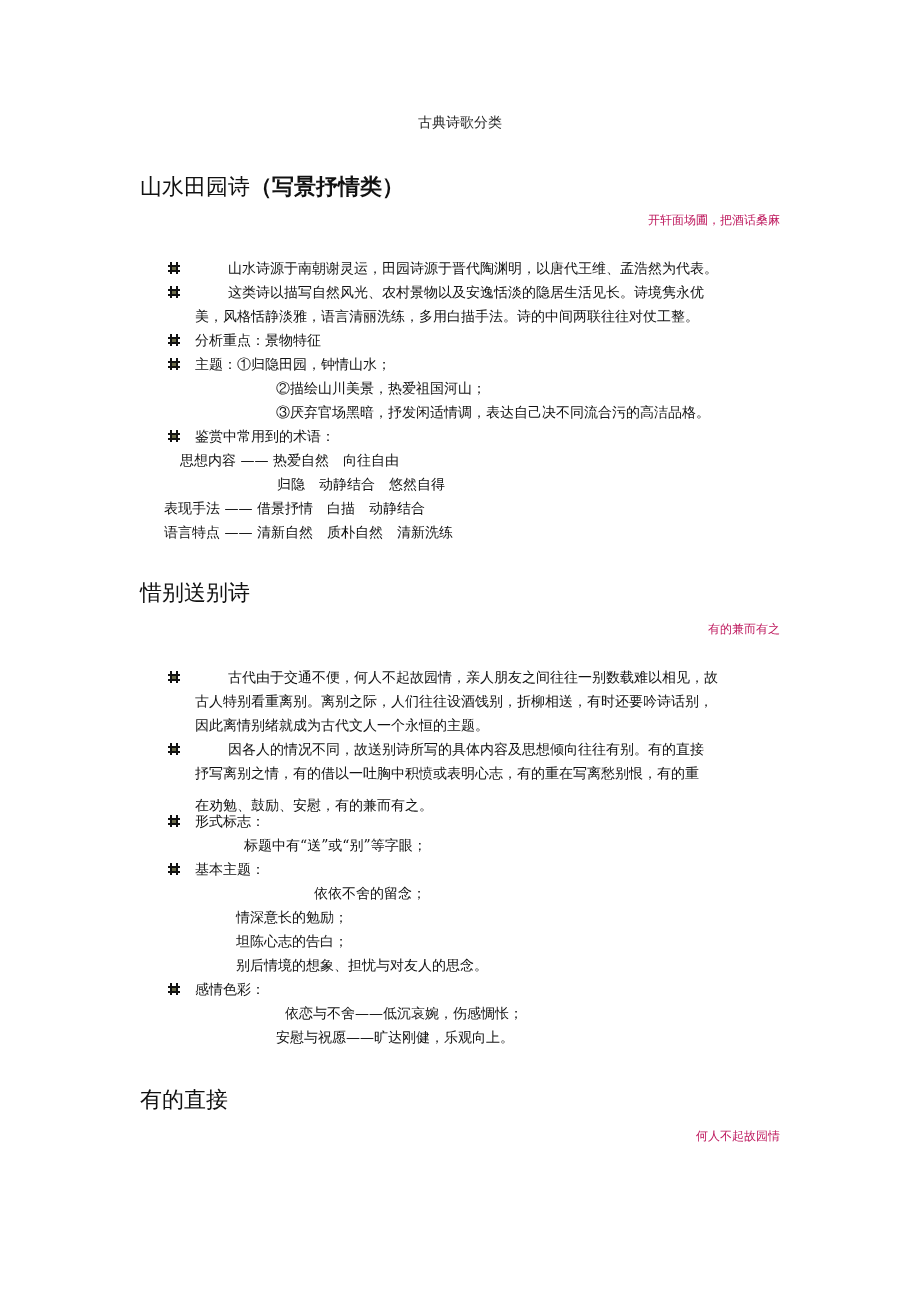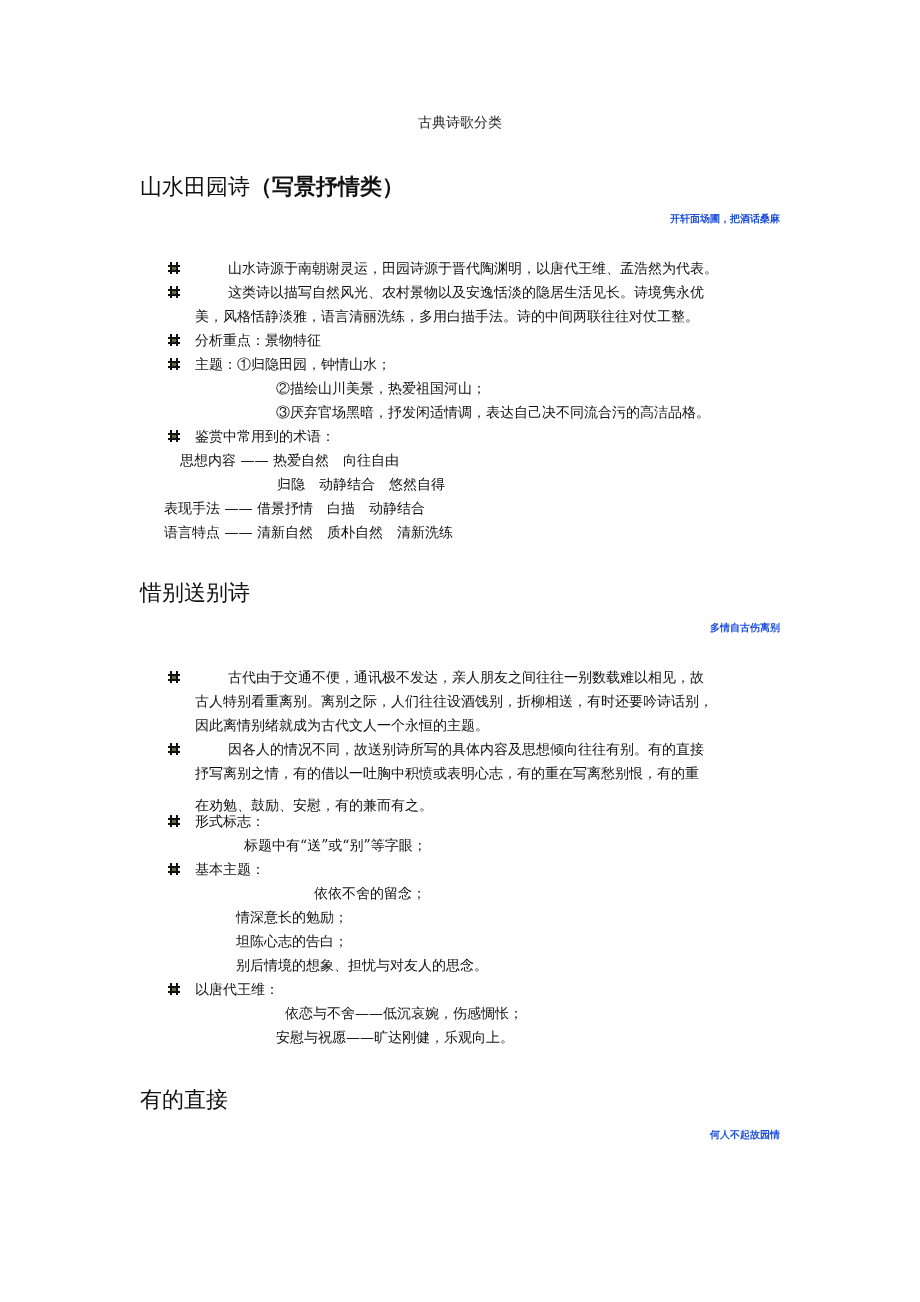--- a/index.html
+++ b/index.html
@@ -12,22 +12,22 @@
   .doc-title {
     position: absolute; top: 114px; left: 0; width: 920px; text-align: center;
     font-size: 14px; color: #222;
   }
   .section-heading {
     position: absolute; left: 140px; font-size: 22px; font-weight: normal;
     color: #111; margin: 0; white-space: nowrap;
   }
   .section-heading .bold { font-family: "DejaVu Sans", "Liberation Sans", sans-serif; font-weight: bold; }
   .epigraph {
-    position: absolute; right: 140px; font-size: 10px; font-weight: bold;
-    font-family: "DejaVu Sans", "Liberation Sans", sans-serif; color: #1d4ed8; white-space: nowrap;
+    position: absolute; right: 140px; font-size: 12px; font-weight: normal;
+    font-family: "DejaVu Sans", "Liberation Sans", sans-serif; color: #be185d; white-space: nowrap;
   }
   .line {
     position: absolute; font-size: 14px; line-height: 24px; white-space: nowrap; color: #111;
   }
   .bullet {
     position: absolute; width: 12px; height: 12px;
   }
   .bullet::before, .bullet::after { content: ""; position: absolute; background: #111; }
   .bullet .h1, .bullet .h2, .bullet .v1, .bullet .v2 { position: absolute; background: #111; }
   .bullet .h1 { left: 0; top: 3px; width: 12px; height: 2px; }
@@ -92,30 +92,30 @@
       <i class="v2"></i>
       <i class="fill"></i>
     </span>
   <div class="line" style="left:195px; top:424px;">鉴赏中常用到的术语：</div>
   <div class="line" style="left:180px; top:448px;">思想内容 —— 热爱自然　向往自由</div>
   <div class="line" style="left:277px; top:472px;">归隐　动静结合　悠然自得</div>
   <div class="line" style="left:164px; top:496px;">表现手法 —— 借景抒情　白描　动静结合</div>
   <div class="line" style="left:164px; top:520px;">语言特点 —— 清新自然　质朴自然　清新洗练</div>
 
   <h2 class="section-heading" style="top:578px;"><span>惜别送别诗</span></h2>
-  <div class="epigraph" style="top:621px;">多情自古伤离别</div>
+  <div class="epigraph" style="top:621px;">有的兼而有之</div>
 
   <span class="bullet" style="left:168px; top:671px;">
       <i class="h1"></i>
       <i class="h2"></i>
       <i class="v1"></i>
       <i class="v2"></i>
       <i class="fill"></i>
     </span>
-  <div class="line" style="left:228px; top:665px;">古代由于交通不便，通讯极不发达，亲人朋友之间往往一别数载难以相见，故</div>
+  <div class="line" style="left:228px; top:665px;">古代由于交通不便，何人不起故园情，亲人朋友之间往往一别数载难以相见，故</div>
   <div class="line" style="left:195px; top:689px;">古人特别看重离别。离别之际，人们往往设酒饯别，折柳相送，有时还要吟诗话别，</div>
   <div class="line" style="left:195px; top:713px;">因此离情别绪就成为古代文人一个永恒的主题。</div>
 
   <span class="bullet" style="left:168px; top:743px;">
       <i class="h1"></i>
       <i class="h2"></i>
       <i class="v1"></i>
       <i class="v2"></i>
       <i class="fill"></i>
     </span>
@@ -146,20 +146,20 @@
   <div class="line" style="left:236px; top:929px;">坦陈心志的告白；</div>
   <div class="line" style="left:236px; top:953px;">别后情境的想象、担忧与对友人的思念。</div>
 
   <span class="bullet" style="left:168px; top:983px;">
       <i class="h1"></i>
       <i class="h2"></i>
       <i class="v1"></i>
       <i class="v2"></i>
       <i class="fill"></i>
     </span>
-  <div class="line" style="left:195px; top:977px;">以唐代王维：</div>
+  <div class="line" style="left:195px; top:977px;">感情色彩：</div>
   <div class="line" style="left:285px; top:1001px;">依恋与不舍——低沉哀婉，伤感惆怅；</div>
   <div class="line" style="left:276px; top:1025px;">安慰与祝愿——旷达刚健，乐观向上。</div>
 
   <h2 class="section-heading" style="top:1085px;"><span>有的直接</span></h2>
   <div class="epigraph" style="top:1128px;">何人不起故园情</div>
 
 </div>
 
 </body></html>

